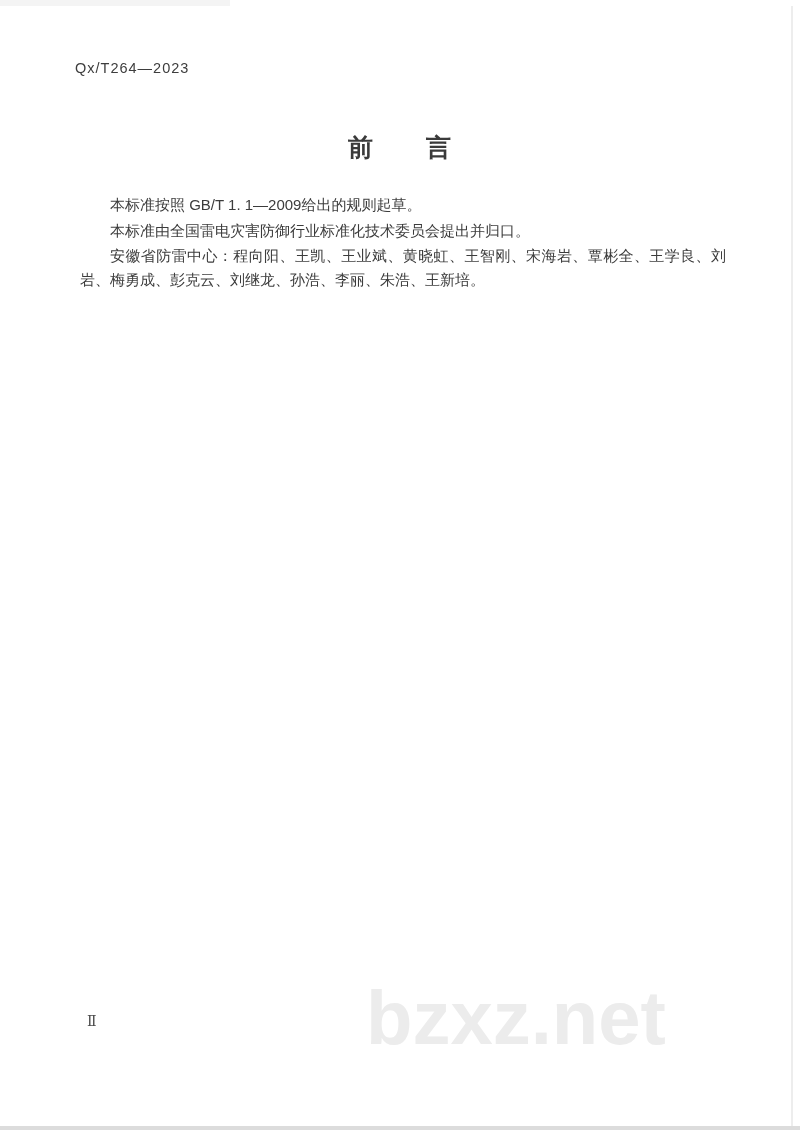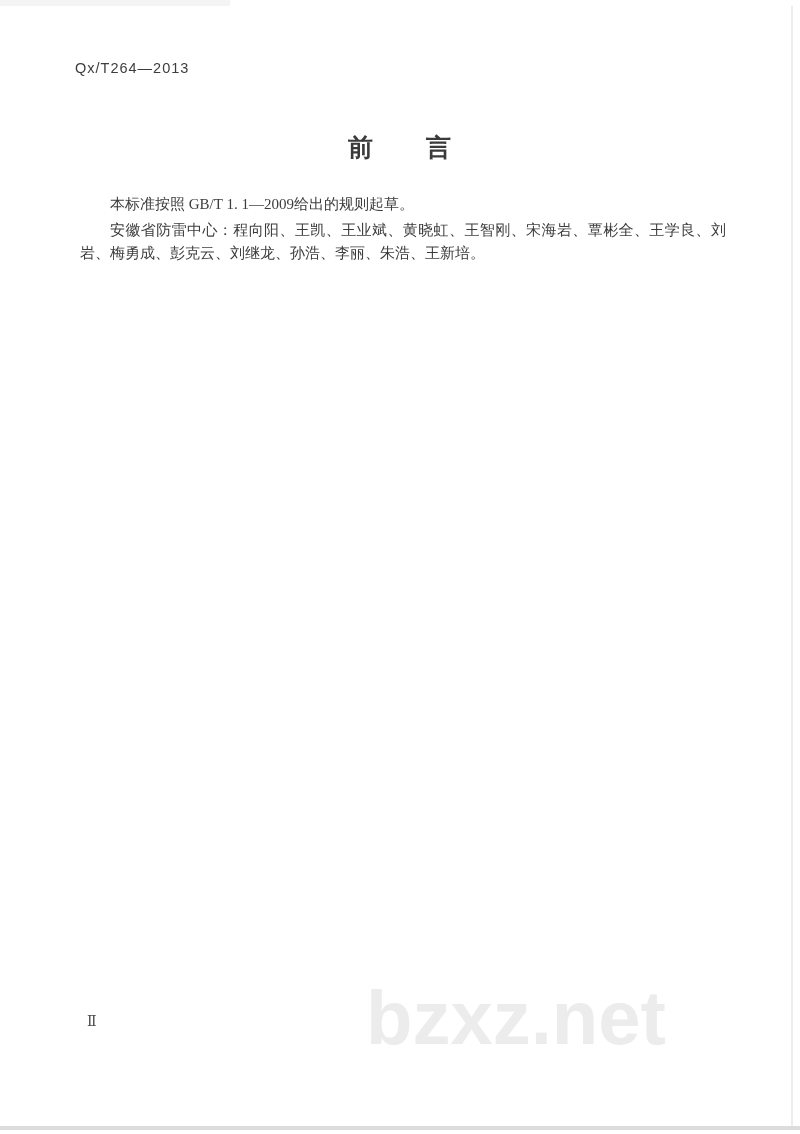--- a/index.html
+++ b/index.html
@@ -41,21 +41,20 @@
     top: 193px;
     width: 650px;
     font-size: 15px;
     line-height: 23.5px;
     text-align: justify;
     color: #3c3c3c;
   }
   .content p {
     margin: 0 4px 2px 0;
     text-indent: 2em;
-    font-family: Liberation Serif, serif;
   }
   .page-number {
     position: absolute;
     left: 87px;
     top: 1013px;
     font-size: 14px;
     color: #4a4a4a;
     font-family: "Liberation Serif", "DejaVu Serif", serif;
   }
   .watermark {
@@ -95,26 +94,27 @@
     background: #f4f4f4;
   }
 </style>
 </head>
 <body>
 
 <div id="page">
 
   <div class="edge-top-artifact"></div>
 
-  <div class="std-code">Qx/T264—2013</div>
+  <div class="std-code">Qx/T264—2023</div>
 
   <div class="fore-title">前　　言</div>
 
   <div class="content">
     <p>本标准按照 GB/T 1. 1—2009给出的规则起草。</p>
+    <p>本标准由全国雷电灾害防御行业标准化技术委员会提出并归口。</p>
     <p>安徽省防雷中心：程向阳、王凯、王业斌、黄晓虹、王智刚、宋海岩、覃彬全、王学良、刘岩、梅勇成、彭克云、刘继龙、孙浩、李丽、朱浩、王新培。</p>
   </div>
 
   <div class="watermark">bzxz.net</div>
 
   <div class="page-number">Ⅱ</div>
 
   <div class="edge-right"></div>
   <div class="edge-bottom"></div>
 

